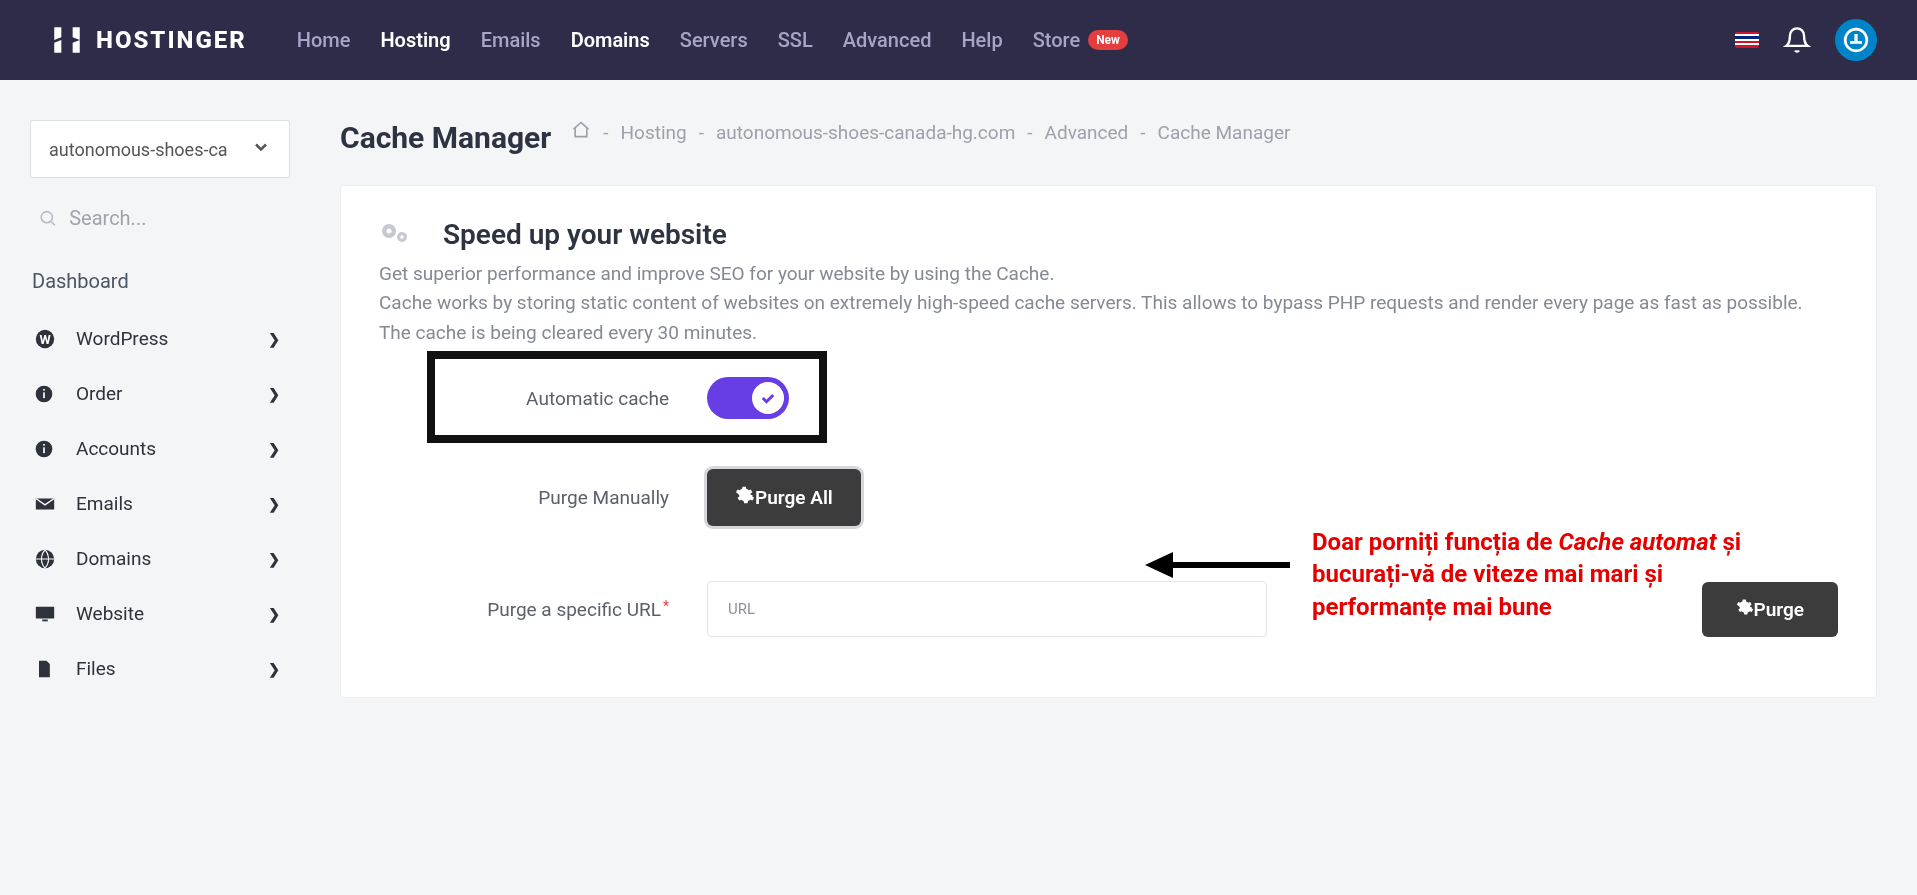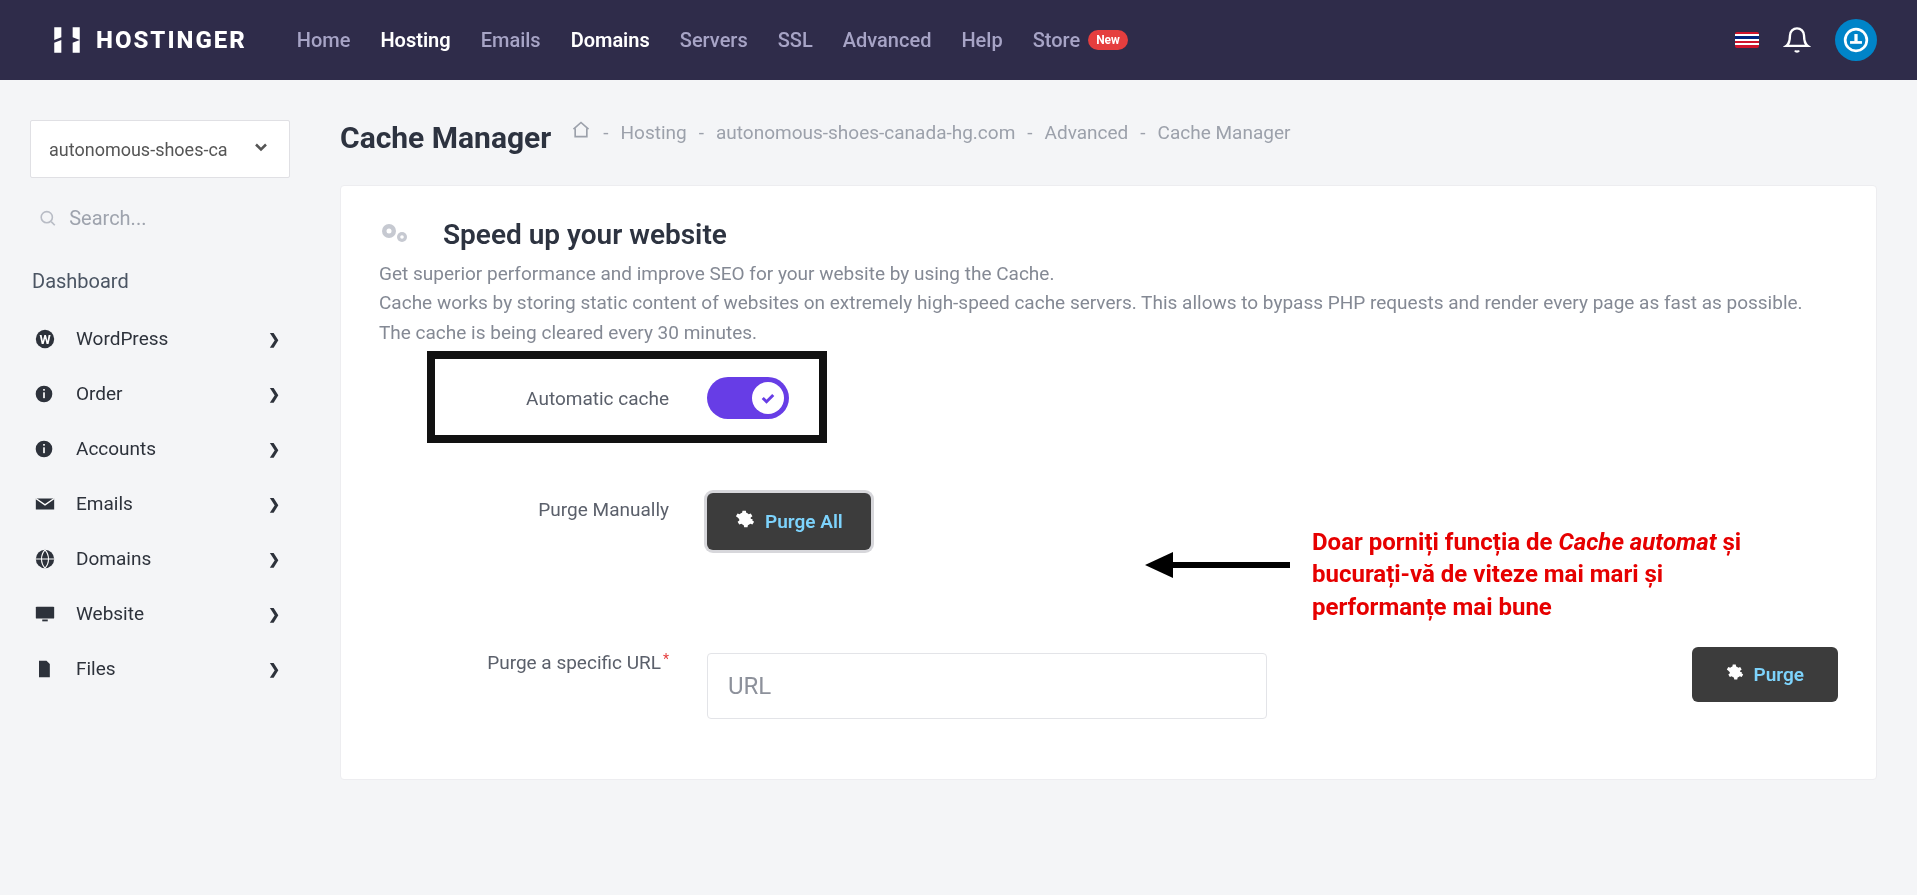--- a/index.html
+++ b/index.html
@@ -62,26 +62,26 @@
 
 
 .highlight-box { position:absolute; border:8px solid #111; left:48px; top:-26px; width:400px; height:92px; pointer-events:none; }
 
 
 .toggle { width:82px; height:42px; border-radius:21px; background:#673de6; position:relative; cursor:pointer; }
 .toggle .knob { position:absolute; right:5px; top:5px; width:32px; height:32px; border-radius:50%; background:#fff; display:flex; align-items:center; justify-content:center; color:#673de6; font-weight:900; }
 .toggle .knob svg { stroke:#673de6; }
 
 
-.btn-dark { background:#3c3c3c; color:#7dd3fc; font-size:19px; font-weight:600; padding:16px 28px; border:none; border-radius:6px; cursor:pointer; display:inline-flex; align-items:center; gap:10px; box-shadow:0 0 0 3px #d7d7db;margin-top:24px; }
+.btn-dark { background:#3c3c3c; color:#ffffff; font-size:19px; font-weight:600; padding:16px 28px; border:none; border-radius:6px; cursor:pointer; display:inline-flex; align-items:center; box-shadow:0 0 0 3px #d7d7db; }
 .btn-dark.small { padding:16px 34px; box-shadow:none; }
 .btn-ic svg { fill:#fff; }
 
 
-.url-input { width:100%; max-width:560px; border:1px solid #e3e4e8; padding:18px 20px; font-size:24px; color:#888; border-radius:4px; outline:none;margin-top:48px; }
+.url-input { width:100%; max-width:560px; border:1px solid #e3e4e8; padding:18px 20px; font-size:15px; color:#888; border-radius:4px; outline:none; }
 .url-input::placeholder { color:#8d919b; }
 
 
 .annotation-arrow { position:absolute; left:835px; top:420px; pointer-events:none; }
 .annotation-text { position:absolute; left:1002px; top:406px; color:#e60000; font-size:24px; font-weight:700; line-height:1.35; max-width:430px; pointer-events:none; }
 .annotation-text .em { font-style:italic; }
 
 </style>
 </head>
 <body>

